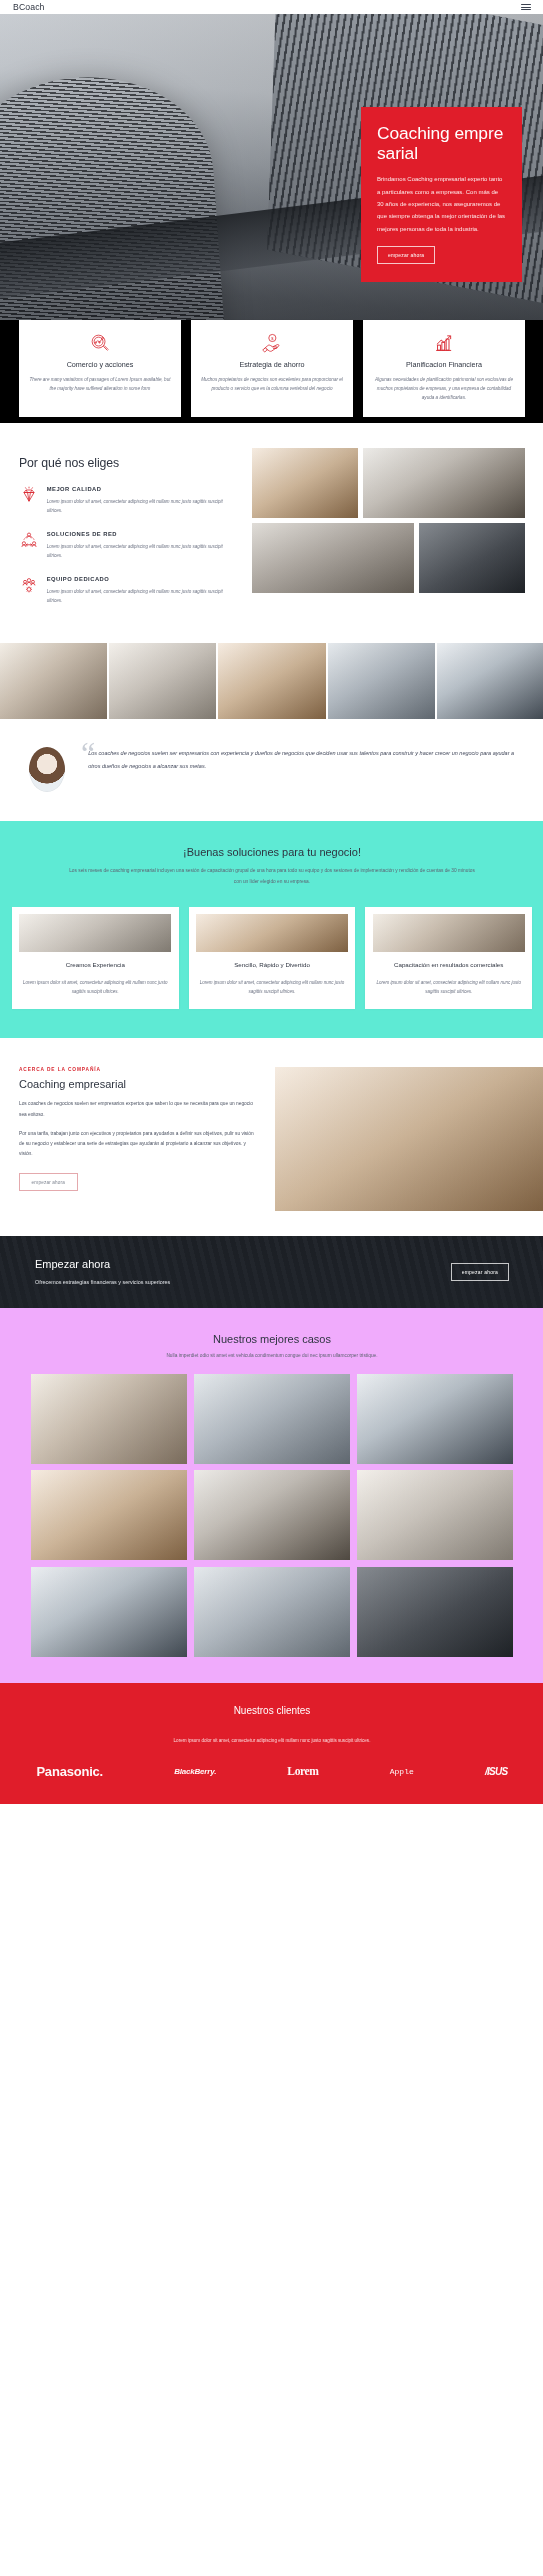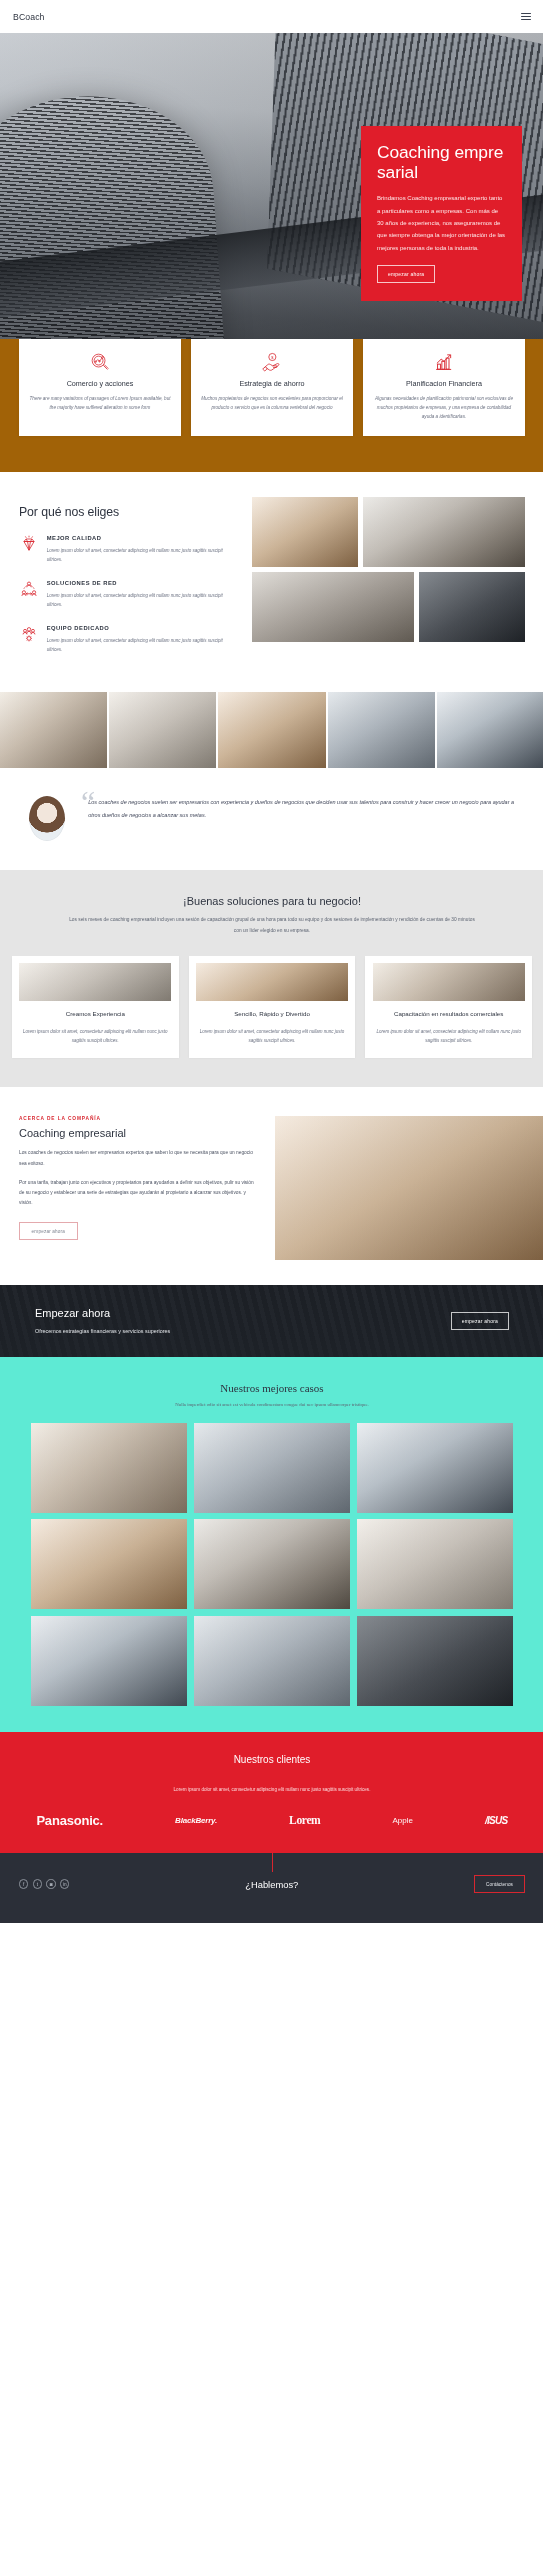--- a/index.html
+++ b/index.html
@@ -7,21 +7,21 @@
   body {
     font-family:"Liberation Sans", sans-serif;
     background:#ffffff;
     color:#3d4351;
     -webkit-font-smoothing:antialiased;
   }
   .page { width:544px; position:relative; overflow:hidden; }
 
   
   .header {
-    height:33px; background:#ffffff; display:flex; align-items:center;
+    height:14px; background:#ffffff; display:flex; align-items:center;
     justify-content:space-between; padding:0 13px; position:relative; z-index:20;
   }
   .logo { font-size:8.7px; font-weight:400; color:#2e3440; letter-spacing:0.1px; }
   .burger { width:10px; display:flex; flex-direction:column; gap:1.8px; cursor:pointer; }
   .burger span { display:block; height:1px; background:#3b4250; border-radius:0.7px; }
 
   
   .hero { position:relative; height:348px; overflow:hidden; }
   .hero-bg {
     position:absolute; inset:0;
@@ -60,21 +60,21 @@
   }
   .hero-card p {
     font-size:6px; line-height:2.05; font-weight:300; color:#fde9ea; margin-bottom:11.6px;
   }
   .btn-outline-white {
     display:inline-block; border:0.7px solid rgba(255,255,255,.75); color:#fff;
     font-size:5px; padding:5px 10px; background:transparent; letter-spacing:0.2px; cursor:pointer;
   }
 
   
-  .features-wrap { position:relative; background:#a16207; padding:0 0 36px 0; }
+  .features-wrap { position:relative; background:#000000; padding:0 0 6px 0; }
   .features-wrap:before{
     content:""; position:absolute; top:-0.7px; left:0; right:0; height:30px;
     background:linear-gradient(180deg,#7d838b 0%,#2b2f38 100%); opacity:0;
   }
   .features {
     display:flex; gap:10px; padding:0 19px; margin-top:-42px; position:relative; z-index:9;
   }
   .f-card {
     flex:1; background:#fff; padding:13px 9.4px 14.5px; text-align:center;
     box-shadow:0 0.7px 2.9px rgba(0,0,0,.08);
@@ -116,21 +116,21 @@
   .avatar {
     width:36px; height:45px; border-radius:50%; flex:0 0 36px;
     background:radial-gradient(circle at 50% 38%, #f2e6dc 0 30%, #6d4d38 31% 58%, #e9eef2 59% 100%);
     box-shadow:inset 0 0 0 0.7px rgba(0,0,0,.05);
   }
   .quote-body { flex:1; position:relative; padding-left:5.8px; }
   .qmark { position:absolute; left:-1.4px; top:-10px; font-size:32px; line-height:1; color:#c9ced6; font-family:"Liberation Serif", serif; }
   .quote-body p { position:relative; font-size:5.5px; line-height:2.45; font-style:italic; color:#41475a; }
 
   
-  .solutions { background:#e5e5e5; padding:25px 12px 29px; }
+  .solutions { background:#5eead4; padding:25px 12px 29px; }
   .solutions h2 { text-align:center; font-size:11px; font-weight:400; color:#2e3440; margin-bottom:8.7px; }
   .solutions > p.lead { text-align:center; font-size:4.8px; line-height:2.25; color:#5d6472; max-width:406px; margin:0 auto 19px; }
   .s-grid { display:flex; gap:10px; }
   .s-card { flex:1; background:#fff; padding:7.2px 7.2px 13px; text-align:center; box-shadow:0 0.7px 2.2px rgba(0,0,0,.05); }
   .s-img { height:38px; margin-bottom:9.4px; }
   .s-card h3 { font-size:6.2px; font-weight:400; color:#2e3440; margin-bottom:7.2px; line-height:1.45; }
   .s-card p { font-size:4.5px; line-height:2.0; font-style:italic; color:#6a7080; }
 
   
   .about { background:#fff; padding:29px 0 25px; display:flex; gap:0; }
@@ -155,36 +155,36 @@
       linear-gradient(180deg,rgba(20,23,28,.72),rgba(26,30,36,.86)),
       repeating-linear-gradient(76deg,#464c55 0 4.3px,#30353c 4.3px 9.4px),
       linear-gradient(160deg,#4e545c,#23272d);
   }
   .cta-txt { position:relative; z-index:2; }
   .cta-txt h2 { color:#fff; font-size:11px; font-weight:400; margin-bottom:9.4px; }
   .cta-txt p { color:#e3e6ea; font-size:5.4px; font-weight:300; }
   .cta .btn-outline-white { position:relative; z-index:2; }
 
   
-  .cases { background:#5eead4; padding:25px 31px 26px;font-family:Liberation Serif, serif; }
+  .cases { background:#f0abfc; padding:25px 31px 26px; }
   .cases h2 { text-align:center; font-size:11px; font-weight:400; color:#2e3440; margin-bottom:8px; }
   .cases p.lead { text-align:center; font-size:4.8px; color:#5d6472; margin-bottom:16px; }
   .case-grid { display:grid; grid-template-columns:repeat(3,1fr); gap:6.5px; }
   .case-grid .ph { height:90px; }
 
   
   .clients { background:#e01d2a; padding:22px 19px 25px; text-align:center; }
   .clients h2 { color:#fff; font-size:10px; font-weight:400; margin-bottom:20px; }
   .clients p.lead { color:#fcd9db; font-size:4.6px; line-height:2.0; max-width:377px; margin:0 auto 19px; }
   .logos { display:flex; align-items:center; justify-content:space-between; padding:0 17.4px; }
   .logos .brand { color:#fff; opacity:.97; white-space:nowrap; }
   .b-panasonic { font-size:13px; font-weight:700; letter-spacing:-0.2px; }
   .b-blackberry { font-size:8px; font-weight:700; font-style:italic; letter-spacing:-0.2px; }
   .b-canon { font-family:"Liberation Serif", serif; font-size:11.6px; font-weight:700; letter-spacing:-0.4px; }
-  .b-apple { font-family:Liberation Sans, sans-serif; font-size:8px; }
+  .b-apple { font-family:Liberation Mono, monospace; font-size:8px; }
   .b-asus { font-size:10px; font-weight:700; font-style:italic; letter-spacing:-0.7px; }
 
   
   .footer {
     background:#2b2f38; padding:22px 19px 30px; position:relative;
     display:flex; align-items:center; justify-content:space-between;
   }
   .footer:before{ content:""; position:absolute; top:0; left:50%; width:0.7px; height:19px; background:#d8262f; }
   .socials { display:flex; gap:4.3px; }
   .soc {
@@ -434,25 +434,15 @@
     <p class="lead">Lorem ipsum dolor sit amet, consectetur adipiscing elit nullam nunc justo sagittis suscipit ultrices.</p>
     <div class="logos">
       <div class="brand b-panasonic">Panasonic.</div>
       <div class="brand b-blackberry">BlackBerry.</div>
       <div class="brand b-canon">Lorem</div>
       <div class="brand b-apple">Apple</div>
       <div class="brand b-asus">/ISUS</div>
     </div>
   </div>
 
-  <div class="footer">
-    <div class="socials">
-      <div class="soc">f</div>
-      <div class="soc">t</div>
-      <div class="soc">◙</div>
-      <div class="soc">in</div>
-    </div>
-    <h2>¿Hablemos?</h2>
-    <button class="btn-footer">Contáctenos</button>
-  </div>
 
 </div>
 
 
 </body></html>

